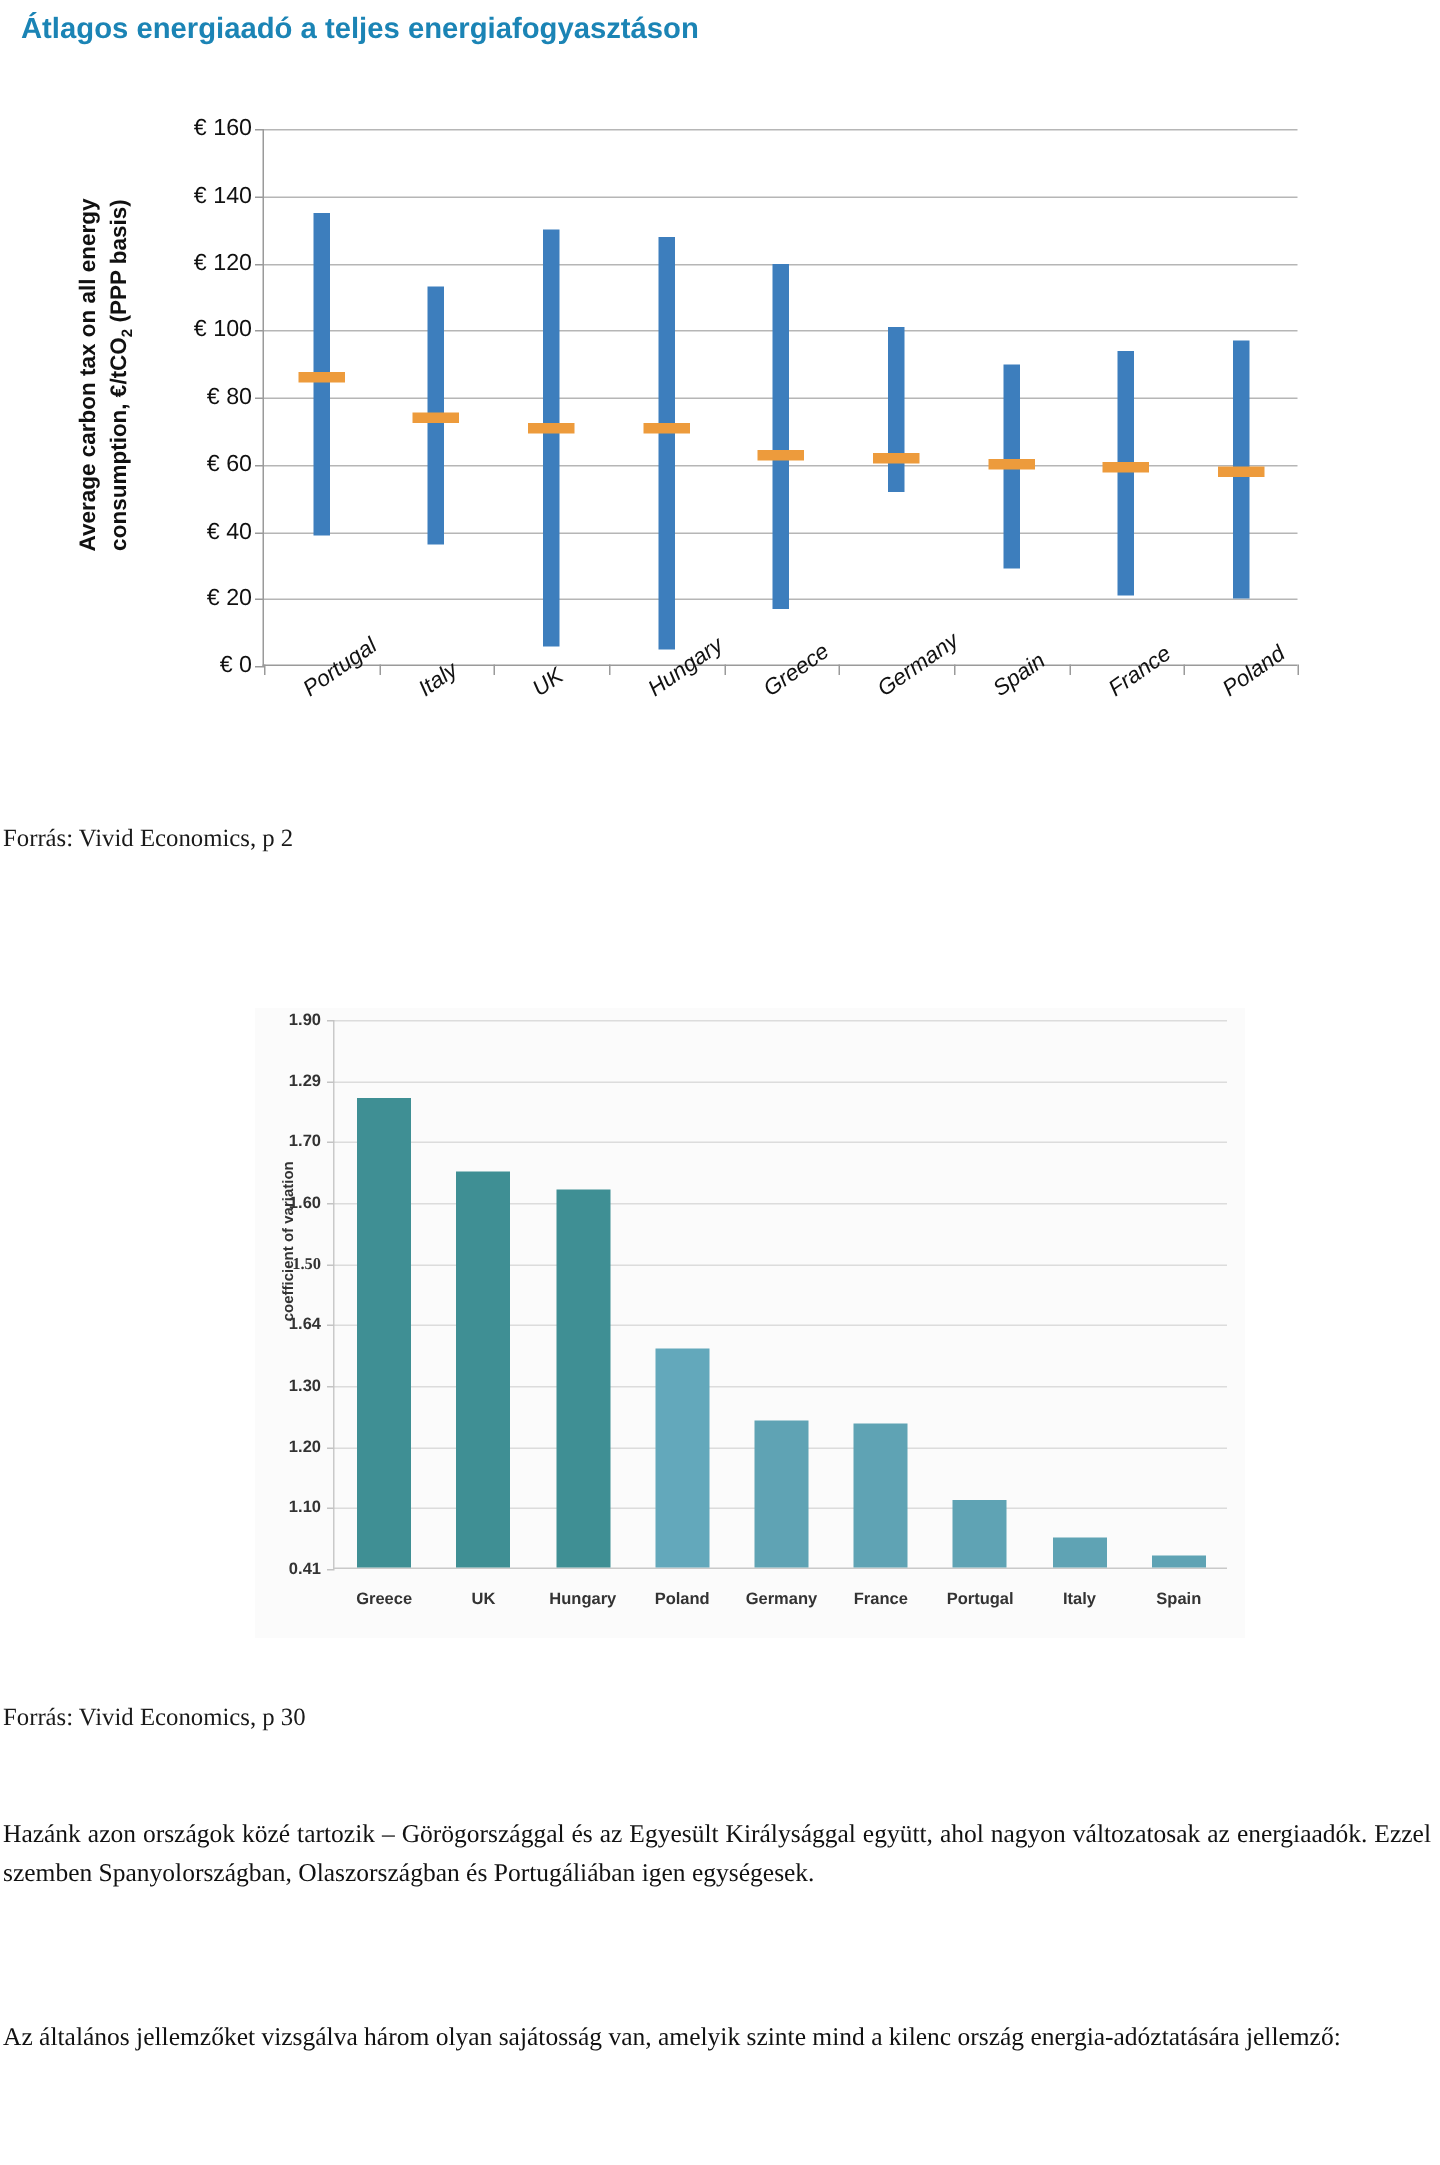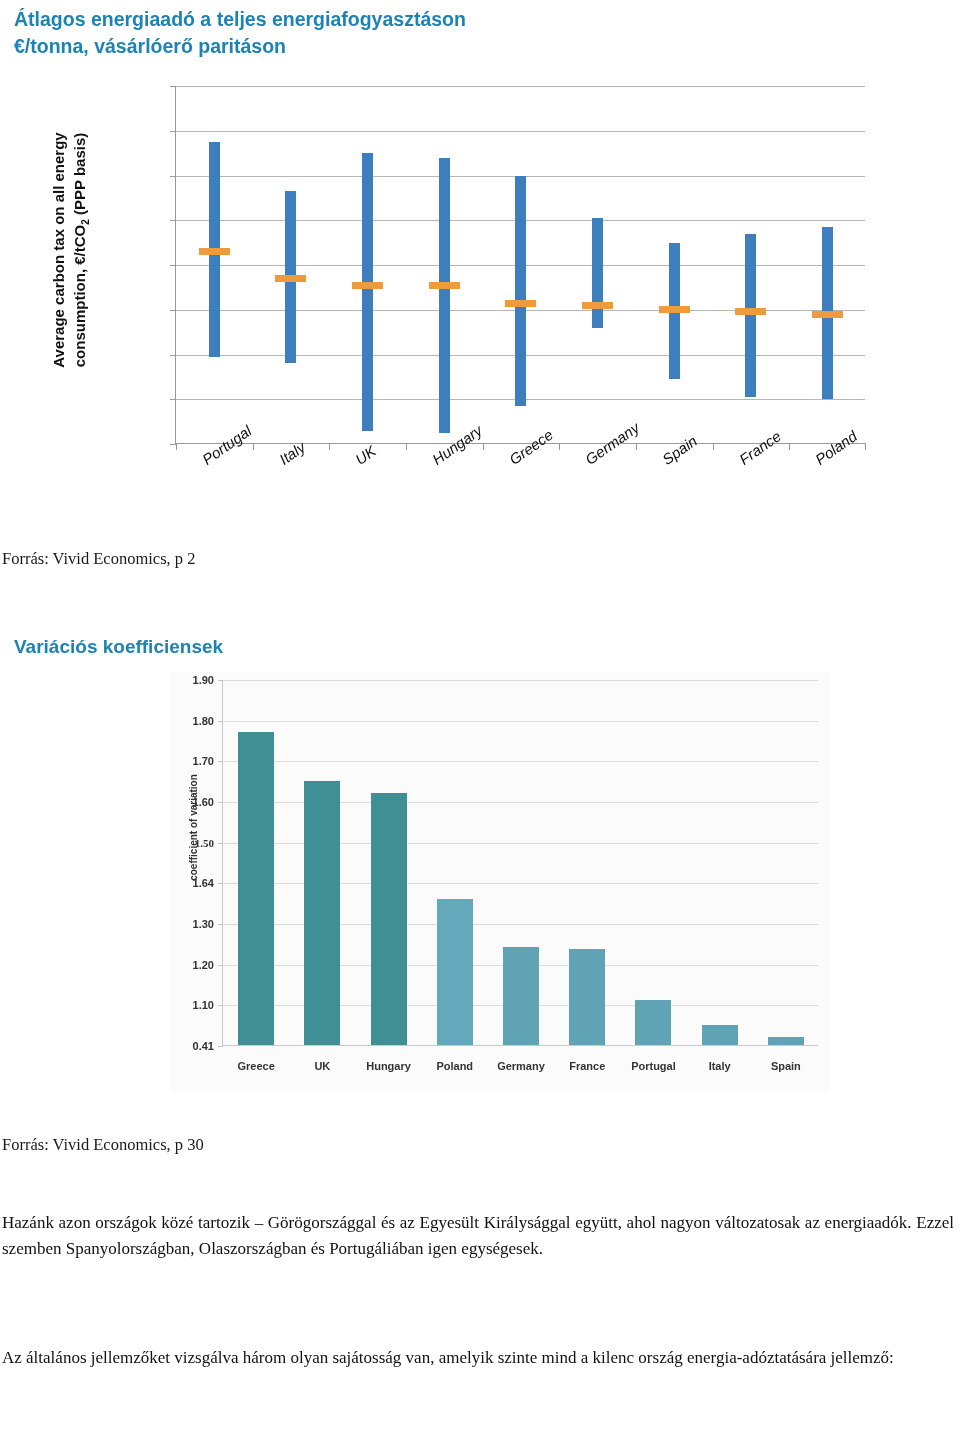--- a/index.html
+++ b/index.html
@@ -102,30 +102,40 @@
     font-family:"Liberation Sans", sans-serif;font-weight:bold;font-size:11px;color:#333;
   }
 </style>
 </head>
 <body>
 
 <div class="page">
 
   <div id="chart1-title" class="head-blue">
     <div>Átlagos energiaadó a teljes energiafogyasztáson</div>
-    <div>€/tonna, vásárlóerő paritáson</div>
   </div>
 
   <div id="chart1" class="chartbox">
 
     <div id="c1-ylabel">
       <span>Average carbon tax on all energy</span><br>
       <span>consumption, €/tCO</span><sub>2</sub><span> (PPP basis)</span>
     </div>
 
+    <div id="c1-yaxis">
+        <div class="c1-ytick" style="top: 20px;">€ 160</div>
+        <div class="c1-ytick" style="top: 64.75px;">€ 140</div>
+        <div class="c1-ytick" style="top: 109.5px;">€ 120</div>
+        <div class="c1-ytick" style="top: 154.25px;">€ 100</div>
+        <div class="c1-ytick" style="top: 199px;">€ 80</div>
+        <div class="c1-ytick" style="top: 243.75px;">€ 60</div>
+        <div class="c1-ytick" style="top: 288.5px;">€ 40</div>
+        <div class="c1-ytick" style="top: 333.25px;">€ 20</div>
+        <div class="c1-ytick" style="top: 378px;">€ 0</div>
+      </div>
 
     <div id="c1-plot">
         <div class="c1-grid" style="top: 0px;"></div>
         <div class="c1-tickmark" style="top: 0px;"></div>
         <div class="c1-grid" style="top: 44.75px;"></div>
         <div class="c1-tickmark" style="top: 44.75px;"></div>
         <div class="c1-grid" style="top: 89.5px;"></div>
         <div class="c1-tickmark" style="top: 89.5px;"></div>
         <div class="c1-grid" style="top: 134.25px;"></div>
         <div class="c1-tickmark" style="top: 134.25px;"></div>
@@ -191,21 +201,20 @@
           <div class="c1-range" style="top: 140.963px; height: 172.287px; background: rgb(61, 126, 189);"></div>
           <div class="c1-mean" style="top: 224.725px; background: rgb(237, 155, 60);"></div>
           <div class="c1-xtick" style="left: 0px;"></div>
         </div>
         <div class="c1-xtick" style="left: 689px;"></div>
       </div>
   </div>
 
   <div id="source1" class="source">Forrás: Vivid Economics, p 2</div>
 
-  <div id="chart2-title" class="head-blue">Variációs koefficiensek</div>
 
   <div id="chart2" class="chartbox">
     <div id="c2-ylabel">coefficient of variation</div>
     <div id="c2-plot">
         <div class="c2-grid" style="top: 0px;"></div>
         <div class="c2-tickmark" style="top: 0px;"></div>
         <div class="c2-grid" style="top: 40.6667px;"></div>
         <div class="c2-tickmark" style="top: 40.6667px;"></div>
         <div class="c2-grid" style="top: 81.3333px;"></div>
         <div class="c2-tickmark" style="top: 81.3333px;"></div>
@@ -253,21 +262,21 @@
         <div class="c2-col" style="left: 463.556px; width: 66.2222px;">
           <div class="c2-bar" style="height: 20.3333px; background: rgb(95, 163, 180);"></div>
           <div class="c2-xlab">Italy</div>
         </div>
         <div class="c2-col" style="left: 529.778px; width: 66.2222px;">
           <div class="c2-bar" style="height: 8.13333px; background: rgb(95, 163, 180);"></div>
           <div class="c2-xlab">Spain</div>
         </div>
       </div>
   <div class="c2-ytick" style="top: 8px;">1.90</div>
-      <div class="c2-ytick" style="top: 48.6667px;">1.80</div>
+      <div class="c2-ytick" style="top: 48.6667px;">1.29</div>
       <div class="c2-ytick" style="top: 89.3333px;">1.70</div>
       <div class="c2-ytick" style="top: 130px;">1.60</div>
       <div class="c2-ytick" style="top: 170.667px; font-family: Liberation Serif, serif;">1.50</div>
       <div class="c2-ytick" style="top: 211.333px;">1.64</div>
       <div class="c2-ytick" style="top: 252px;">1.30</div>
       <div class="c2-ytick" style="top: 292.667px;">1.20</div>
       <div class="c2-ytick" style="top: 333.333px;">1.10</div>
       <div class="c2-ytick" style="top: 374px;">0.41</div>
     </div>
 

